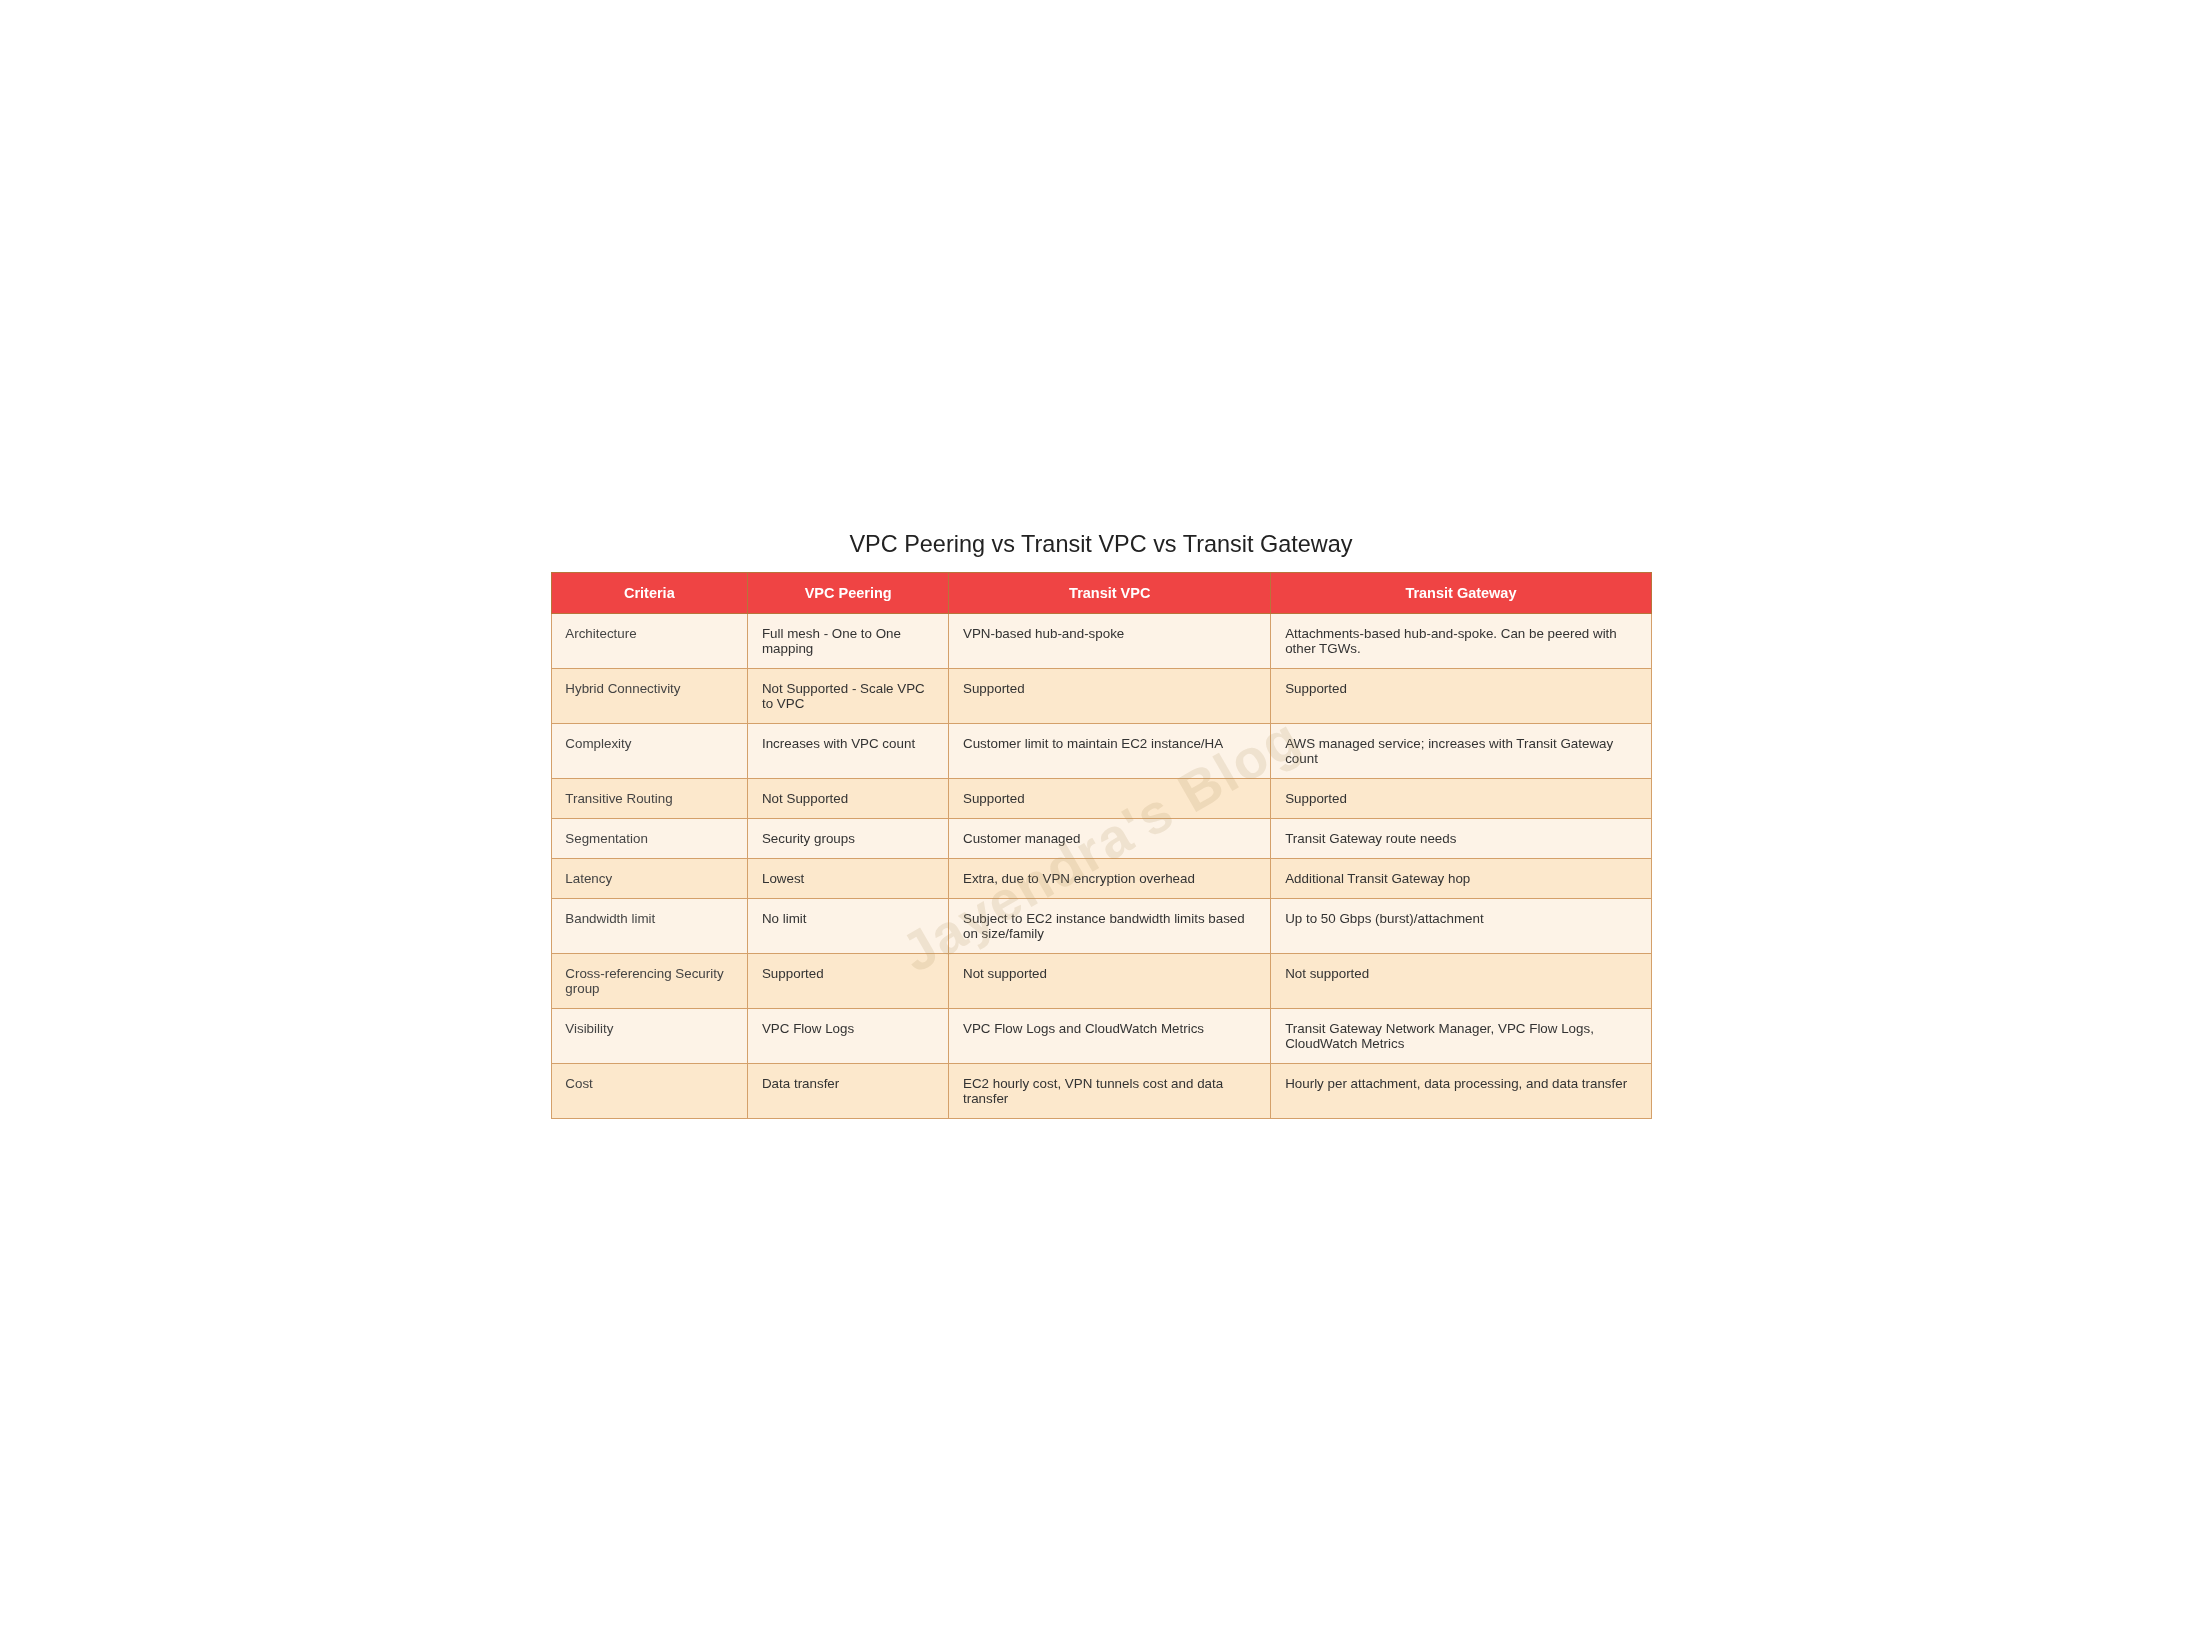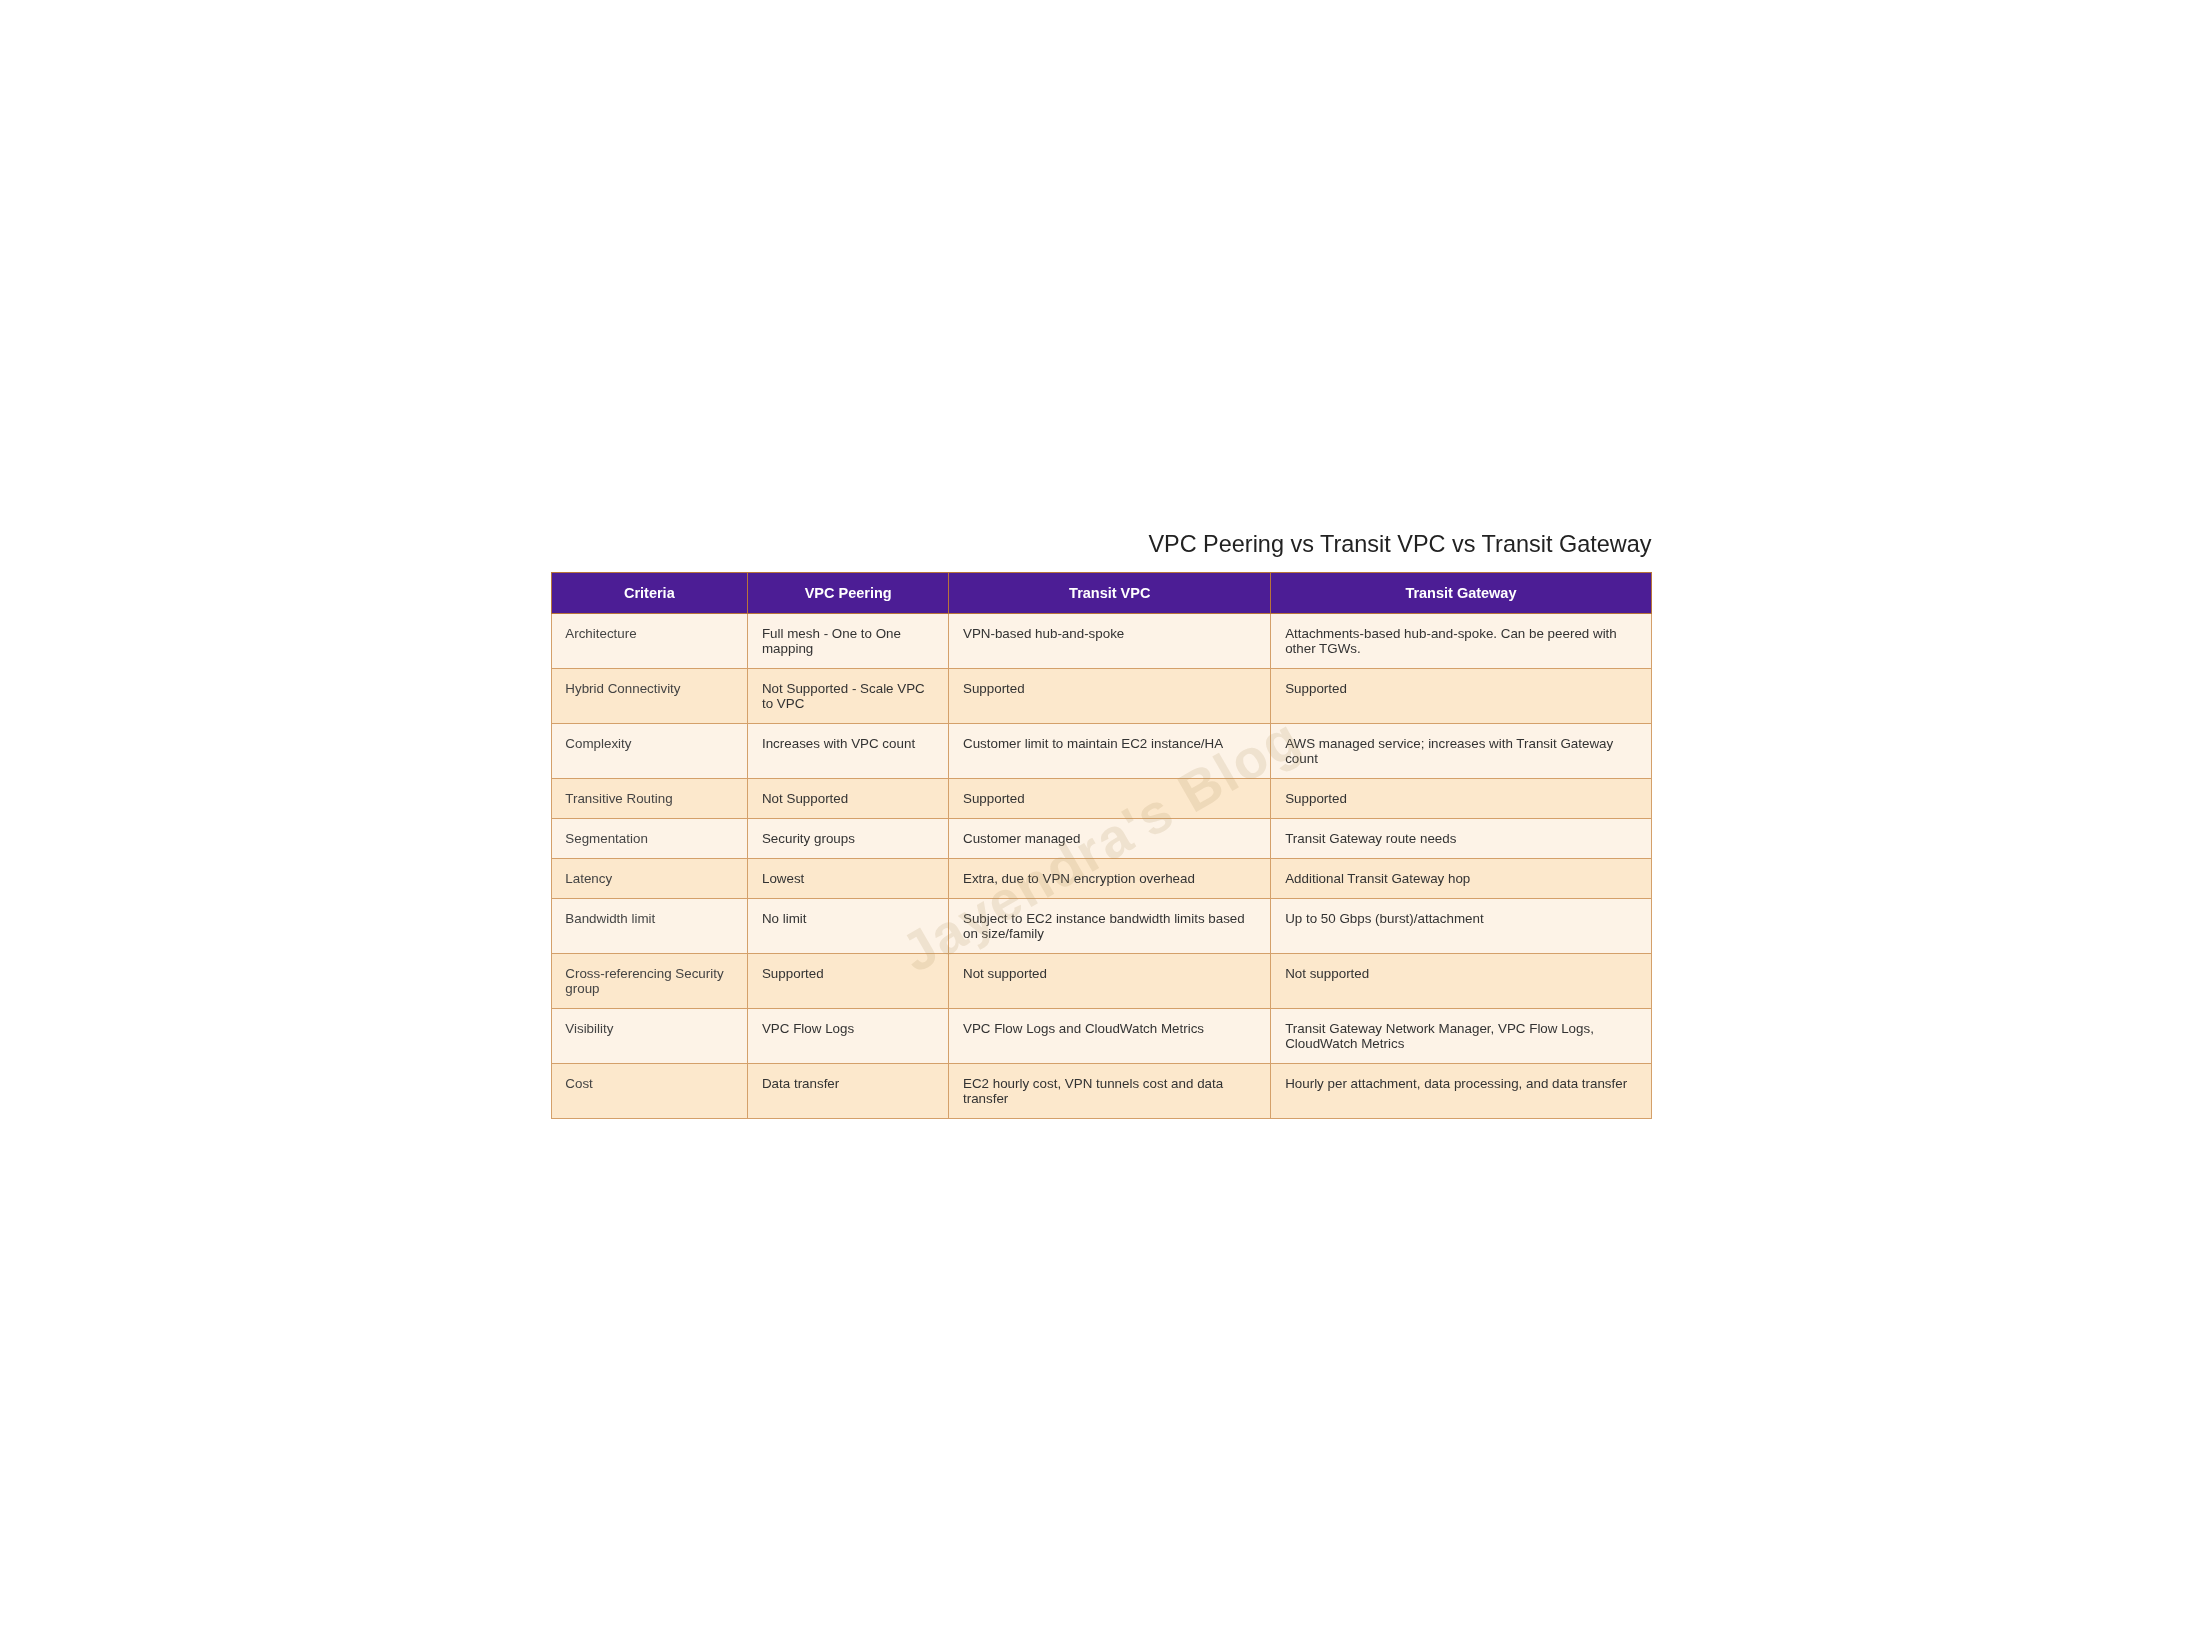--- a/index.html
+++ b/index.html
@@ -10,33 +10,33 @@
       justify-content: center;
       align-items: center;
       min-height: 100vh;
       padding: 17px;
     }
     .container {
       width: 100%;
       max-width: 1101px;
     }
     .page-title {
-      text-align: right;
+      text-align: center;
       font-size: 1.7rem;
       font-weight: normal;
       margin-bottom: 13.8px;
       color: #222;
     }
     .comparison-table {
       width: 100%;
       border-collapse: collapse;
       border: 1.7px solid #c8a06a;
     }
     .comparison-table thead tr th {
-      background-color: #4c1d95;
+      background-color: #ef4444;
       color: #fff;
       font-weight: bold;
       font-size: 1.05rem;
       padding: 12px 13.8px;
       border: 0.9px solid #b8743a;
       text-align: center;
     }
     .comparison-table thead tr th:first-child {
       text-align: center;
     }

